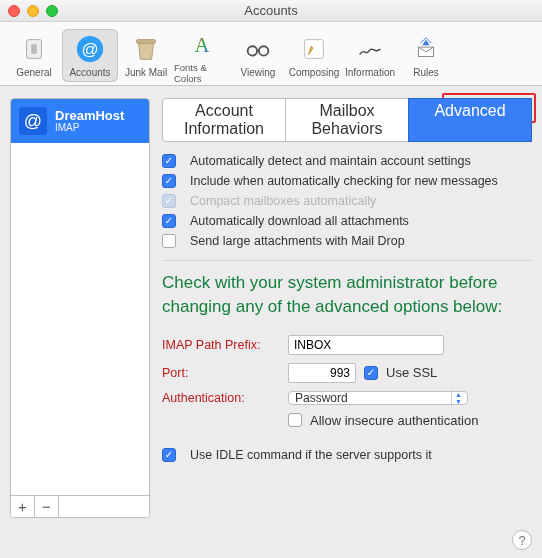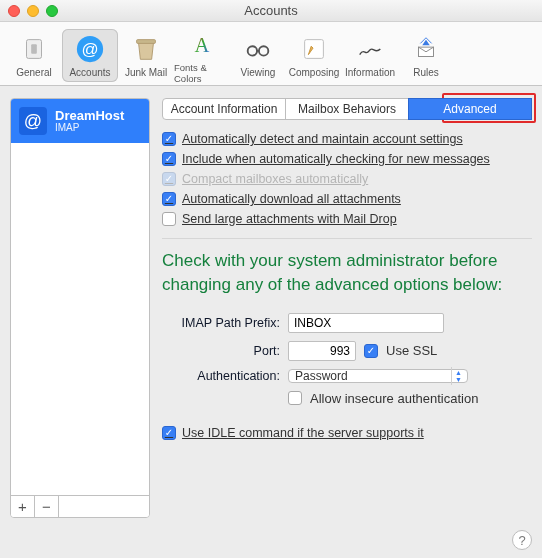--- a/index.html
+++ b/index.html
@@ -69,51 +69,51 @@
     display: flex; background: #fff;
   }
   .sb-btn { width: 24px; border-right: 1px solid #c0c0c0; display:flex;align-items:center;justify-content:center; font-size: 15px; color:#555;}
   .main { flex: 1; }
   .tabs {
     display: flex; gap: 0; margin-bottom: 12px; position: relative;
   }
   .tab {
     flex: 1; text-align: center; padding: 3px 0;
     background: #fff; border: 1px solid #bdbdbd;
-    font-size: 12px; color: #333;
+    font-size: 16px; color: #333;
     margin-left: -1px;
   }
   .tab:first-child { border-radius: 4px 0 0 4px; margin-left:0;}
   .tab:last-child  { border-radius: 0 4px 4px 0; }
   .tab.active { background: #387ff5; color: #fff; border-color:#2a66d0; position: relative; z-index: 2;}
   .highlight-box {
     position: absolute; right: -4px; top: -5px;
     width: 94px; height: 30px;
     border: 2px solid #e12a2a; border-radius: 2px;
     pointer-events: none;
   }
   .checks { display: flex; flex-direction: column; gap: 6px; margin-bottom: 12px; }
-  .check-row { display: flex; align-items: flex-end; gap: 6px; font-size: 12.5px; color: #333; text-decoration: underline;}
+  .check-row { display: flex; align-items: flex-end; gap: 14px; font-size: 12.5px; color: #333;}
   .check-row.disabled { color: #b5b5b5; }
   .chk {
     width: 14px; height: 14px; border-radius: 3px;
     border: 1px solid #a8a8a8; background: #fff;
     display:flex;align-items:center;justify-content:center;
     font-size: 10px;
     flex-shrink:0;
   }
   .chk.on { background: #387ff5; border-color:#2a66d0; color:#fff;}
   .chk.on::after { content: "✓"; line-height:1;}
   .chk.disabled { background:#f0f0f0;}
   .chk.disabled.on { background:#c8d8ee; border-color:#b8c5d8; color:#fff;}
   hr.sep { border: none; border-top: 1px solid #d6d6d6; margin: 0 0 10px;}
   .note { font-size: 17px; color:#15803d; margin-bottom: 16px; line-height:1.4;}
   .form { display: flex; flex-direction: column; gap: 8px; }
   .form-row { display: flex; align-items: center; gap: 8px; }
-  .form-row label { width: 118px; text-align: right; font-size: 12.5px; color:#0f172a;}
+  .form-row label { width: 118px; text-align: left; font-size: 12.5px; color:#b91c1c;}
   .inp { height: 20px; border:1px solid #bfbfbf; border-radius:2px; padding:1px 5px; font-size:12px; background:#fff;}
   .select {
     height: 14px; border:1px solid #bfbfbf; border-radius:4px;
     background:#fff; padding:1px 6px; font-size:12px;
     display:flex; align-items:center; justify-content: space-between;
     gap: 6px;
   }
   .select .carets { width:14px; height:18px; border-left:1px solid #d0d0d0; margin-right:-4px;
      display:flex;flex-direction:column;align-items:center;justify-content:center;font-size:7px;color:#387ff5;line-height:7px;}
   .helpbtn {

